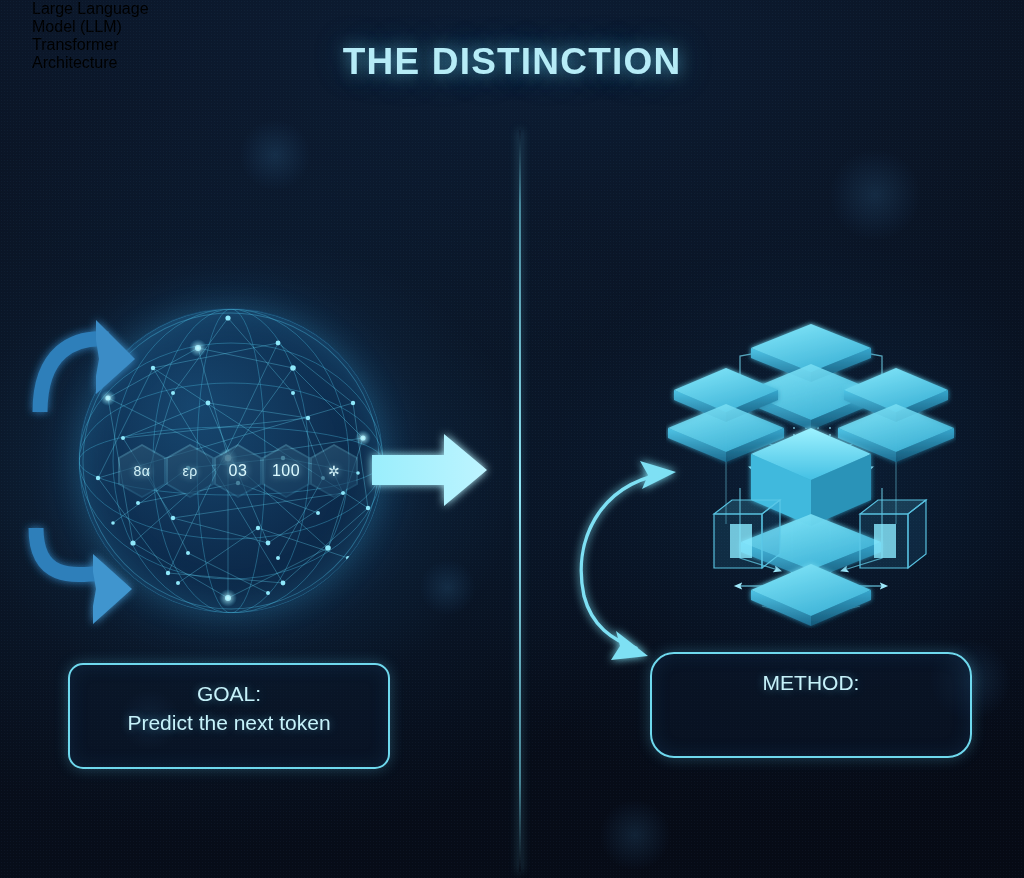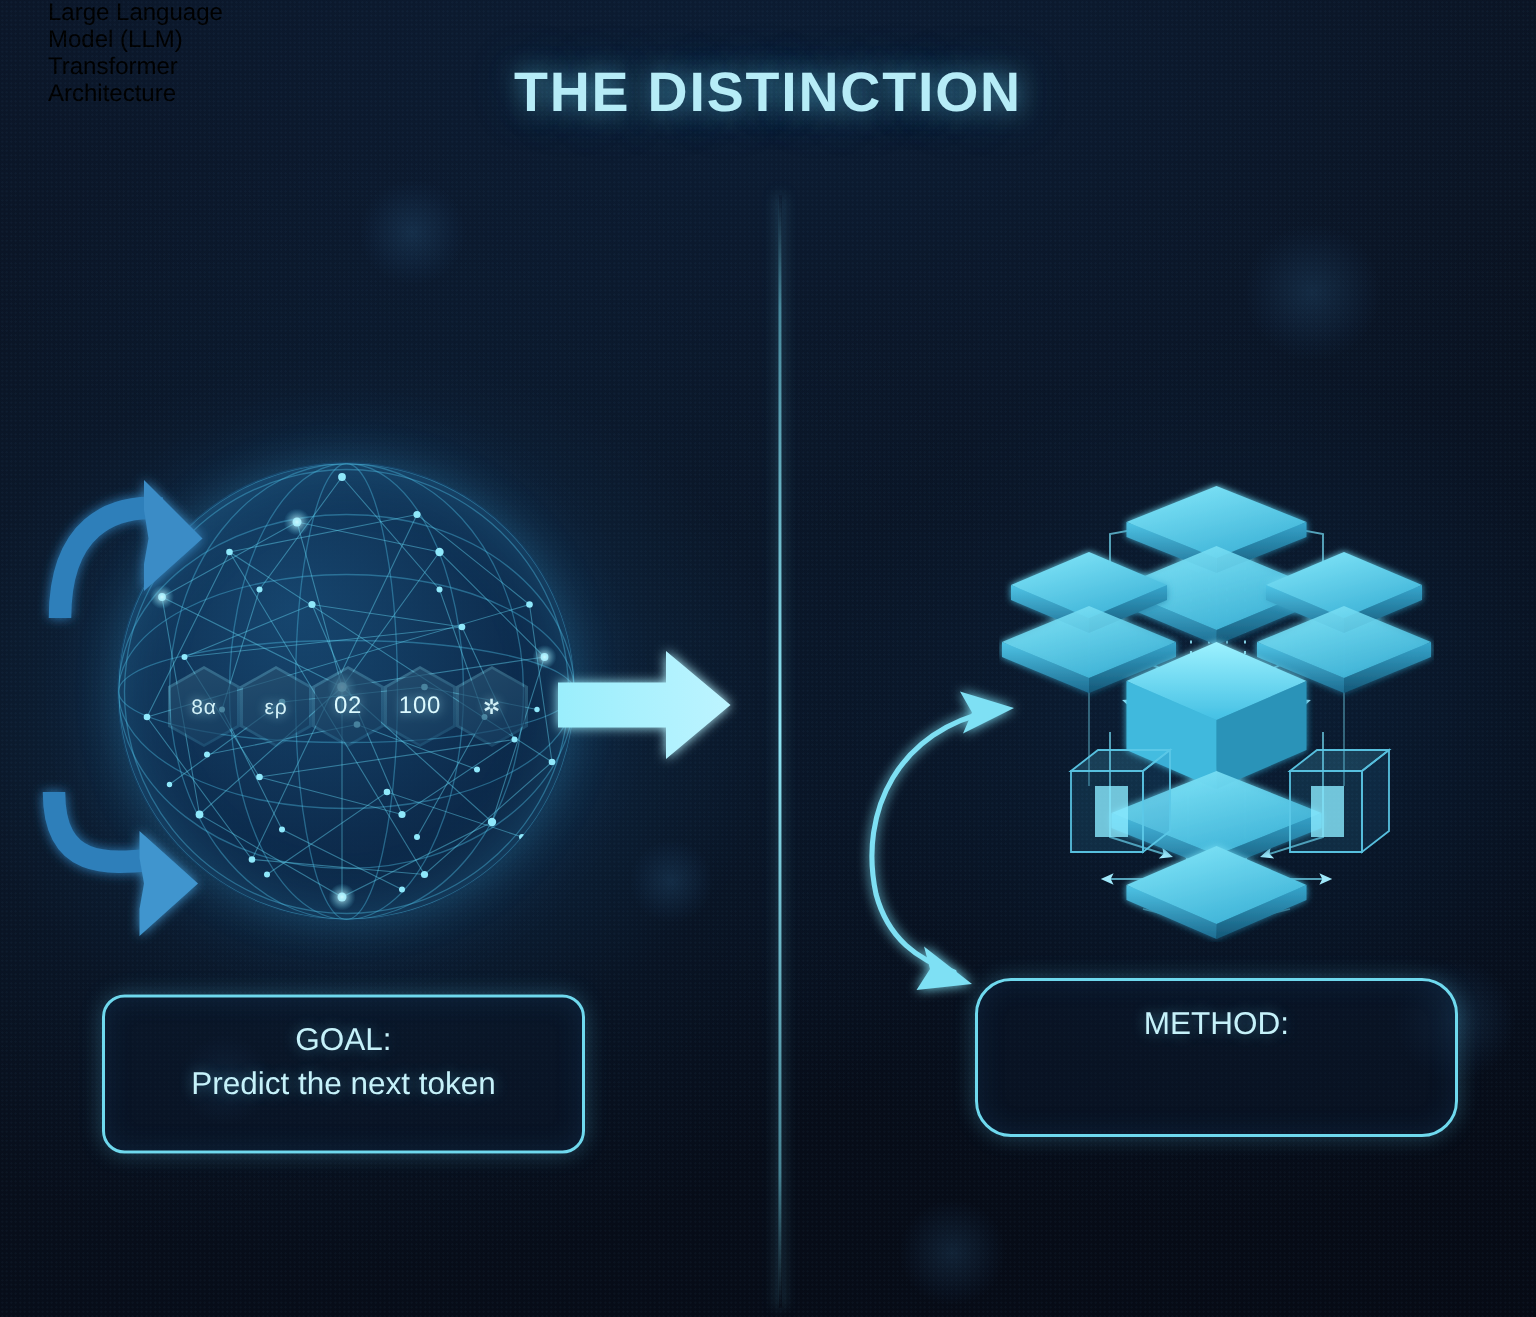--- a/index.html
+++ b/index.html
@@ -109,21 +109,21 @@
   }
 
   
   #hex-row {
     position: absolute;
     left: 112px;
     top: 442px;
     width: 252px;
     height: 58px;
     display: flex;
-    justify-content: flex-start;
+    justify-content: center;
     align-items: center;
   }
   .hex {
     position: relative;
     width: 48px;
     height: 54px;
     clip-path: polygon(50% 0%, 100% 25%, 100% 75%, 50% 100%, 0% 75%, 0% 25%);
     background: linear-gradient(160deg, rgba(150,235,250,0.30), rgba(70,180,220,0.16));
     display: flex;
     align-items: center;
@@ -272,21 +272,21 @@
   </div>
 
   <div id="hex-row">
     <div class="hex">
         <span class="hex-glyph">8α</span>
       </div>
     <div class="hex">
         <span class="hex-glyph">ερ</span>
       </div>
     <div class="hex">
-        <span>02</span>
+        <span>03</span>
       </div>
     <div class="hex">
         <span>100</span>
       </div>
     <div class="hex">
         <span class="hex-glyph">✲</span>
       </div>
   </div>
 
   <svg width="1024" height="878" class="svg-layer">

